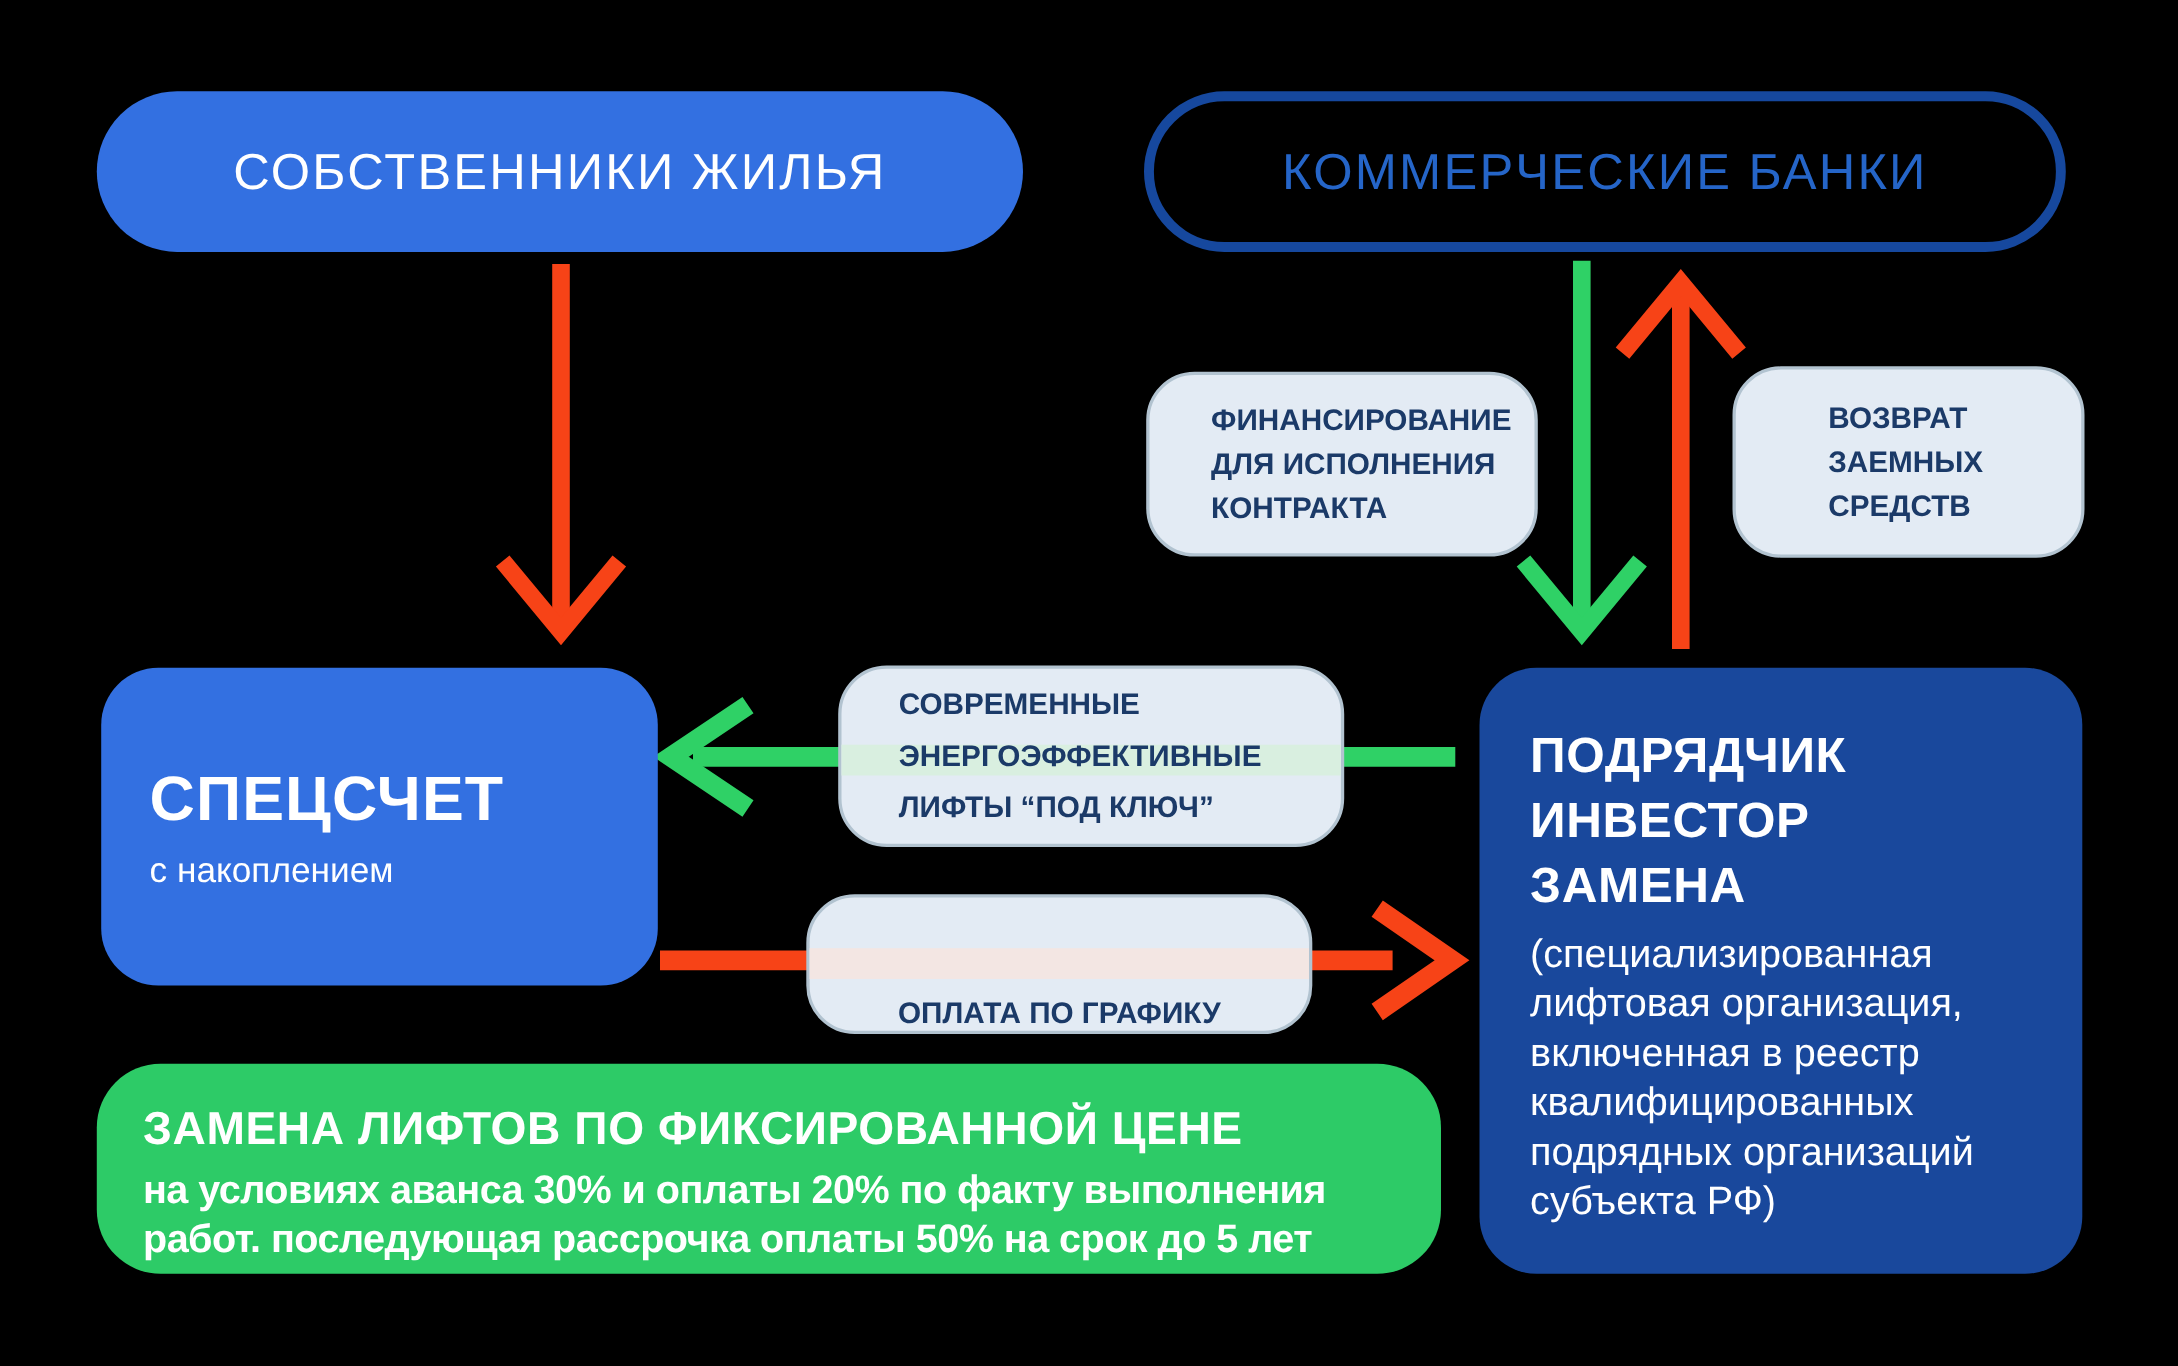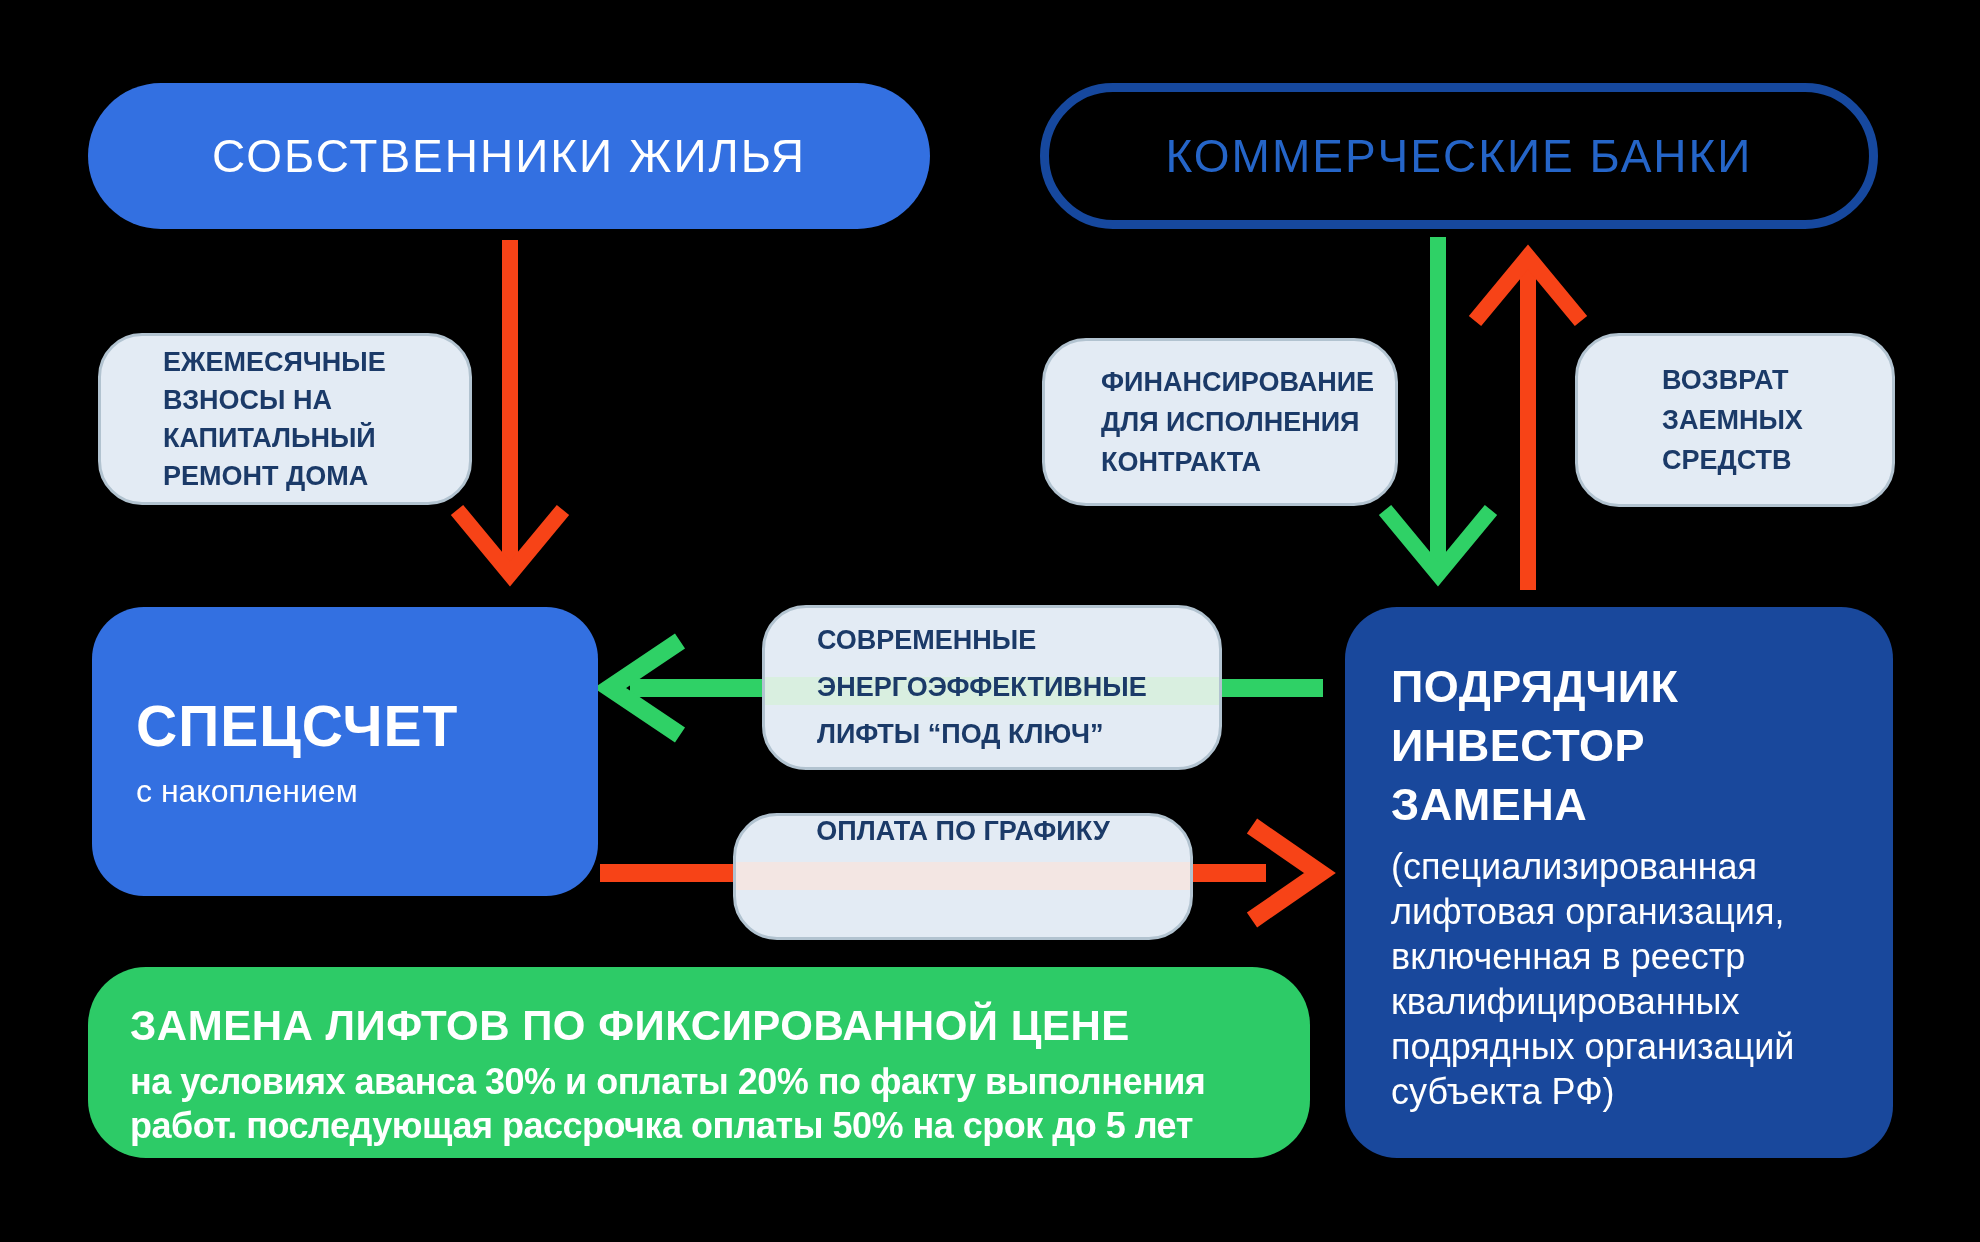--- a/index.html
+++ b/index.html
@@ -32,21 +32,21 @@
     color:var(--navy-text,#1b3a68);font-weight:bold;
     display:flex;flex-direction:column;justify-content:center;
   }
   .light-box .line{position:relative;z-index:2;}
   .band{position:absolute;left:0;right:0;z-index:1;}
   #monthly{left:98px;top:333px;width:374px;height:172px;font-size:27px;line-height:38px;padding-left:62px;}
   #financing{left:1042px;top:338px;width:356px;height:168px;font-size:27px;line-height:40px;padding-left:56px;}
   #loanreturn{left:1575px;top:333px;width:320px;height:174px;font-size:27px;line-height:40px;padding-left:84px;}
   #lifts{left:762px;top:605px;width:460px;height:165px;font-size:27px;line-height:47px;padding-left:52px;}
   #lifts .band{top:69px;height:28px;background:#d9efe0;}
-  #payment{left:733px;top:813px;width:460px;height:127px;font-size:27px;align-items:center;justify-content:flex-start;}
+  #payment{left:733px;top:813px;width:460px;height:127px;font-size:27px;align-items:center;justify-content:flex-end;}
   #payment .band{top:46px;height:28px;background:#f3e6e3;}
 
   
   #specaccount{left:92px;top:607px;width:506px;height:289px;border-radius:52px;
        background:var(--primary-blue,#3370e1);color:#fff;
        display:flex;flex-direction:column;justify-content:center;padding-left:44px;}
   #specaccount .title{font-size:57px;font-weight:bold;letter-spacing:1px;}
   #specaccount .subtitle{font-size:32px;margin-top:14px;}
 
   #contractor{left:1345px;top:607px;width:548px;height:551px;border-radius:52px;
@@ -110,26 +110,20 @@
     </svg>
   </div>
 
   <div class="node pill" id="owners">
     <span>СОБСТВЕННИКИ ЖИЛЬЯ</span>
   </div>
   <div class="node pill" id="banks">
     <span>КОММЕРЧЕСКИЕ БАНКИ</span>
   </div>
 
-  <div class="node light-box" id="monthly">
-    <div class="line">ЕЖЕМЕСЯЧНЫЕ</div>
-    <div class="line">ВЗНОСЫ НА</div>
-    <div class="line">КАПИТАЛЬНЫЙ</div>
-    <div class="line">РЕМОНТ ДОМА</div>
-  </div>
 
   <div class="node light-box" id="financing">
     <div class="line">ФИНАНСИРОВАНИЕ</div>
     <div class="line">ДЛЯ ИСПОЛНЕНИЯ</div>
     <div class="line">КОНТРАКТА</div>
   </div>
 
   <div class="node light-box" id="loanreturn">
     <div class="line">ВОЗВРАТ</div>
     <div class="line">ЗАЕМНЫХ</div>

